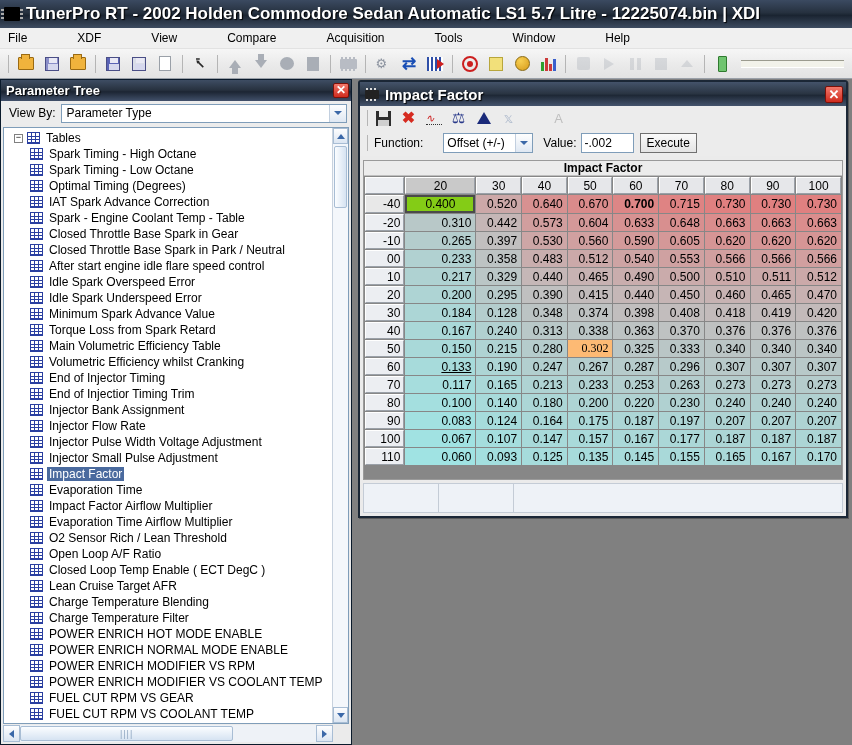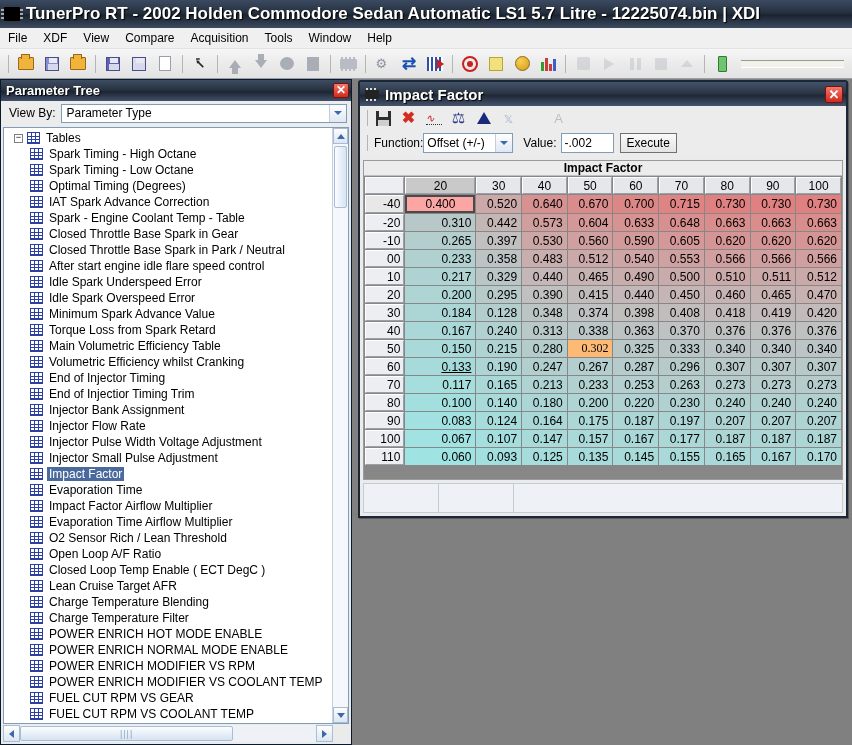--- a/index.html
+++ b/index.html
@@ -38,20 +38,21 @@
     white-space: nowrap; letter-spacing: 0px;
     text-shadow: 1px 1px 1px #000;
   }
 
   
   #menubar {
     position: absolute; left: 0; top: 28px; width: 852px; height: 21px;
     background: #f0f0f0;
     display: flex; align-items: center;
     border-bottom: 1px solid #e2e2e2;
+    gap: 34px;
   }
   #menubar .mi {
     font-size: 12px; color: #000; padding: 2px 8px; cursor: default;
     white-space: nowrap;
   }
 
   
   #toolbar {
     position: absolute; left: 0; top: 49px; width: 852px; height: 30px;
     background: linear-gradient(to bottom, #f6f6f6 0%, #eaeaea 55%, #e3e3e3 100%);
@@ -208,21 +209,21 @@
     background: #ececec; padding-left: 4px;
   }
   .ifbtn { width: 21px; height: 20px; margin: 0 2px; display: flex; align-items: center;
            justify-content: center; cursor: default; font-size: 14px; }
   .ifsep { width: 1px; height: 16px; background: #b5b5b5; margin: 0 3px; }
 
   #if-funcbar {
     height: 26px; display: flex; align-items: center; padding: 0 4px;
     background: #ececec;
   }
-  #if-funcbar .f-lbl { font-size: 12px; margin-right: 0; }
+  #if-funcbar .f-lbl { font-size: 12px; margin-right: 20px; }
   #if-funcbar .f-combo {
     width: 90px; height: 20px; background: #fff; border: 1px solid #7f9db9;
     display: flex; align-items: center; font-size: 12px;
   }
   #if-funcbar .f-combo .f-val { flex: 1; padding-left: 3px; }
   #if-funcbar .f-combo .f-arrow {
     width: 17px; height: 18px; background: linear-gradient(to bottom,#fefefe,#dfe8f3);
     border-left: 1px solid #c2cfdf; display: flex; align-items: center; justify-content: center;
   }
   #if-funcbar .v-lbl { font-size: 12px; margin: 0 4px 0 10px; }
@@ -487,25 +488,25 @@
             <div class="tnode child">
               <span class="gicon"></span>
               <span class="tlabel">Closed Throttle Base Spark in Park / Neutral</span>
             </div>
             <div class="tnode child">
               <span class="gicon"></span>
               <span class="tlabel">After start engine idle flare speed control</span>
             </div>
             <div class="tnode child">
               <span class="gicon"></span>
+              <span class="tlabel">Idle Spark Overspeed Error</span>
+            </div>
+            <div class="tnode child">
+              <span class="gicon"></span>
               <span class="tlabel">Idle Spark Underspeed Error</span>
-            </div>
-            <div class="tnode child">
-              <span class="gicon"></span>
-              <span class="tlabel">Idle Spark Overspeed Error</span>
             </div>
             <div class="tnode child">
               <span class="gicon"></span>
               <span class="tlabel">Minimum Spark Advance Value</span>
             </div>
             <div class="tnode child">
               <span class="gicon"></span>
               <span class="tlabel">Torque Loss from Spark Retard</span>
             </div>
             <div class="tnode child">
@@ -698,25 +699,25 @@
               <th class="colhdr">60</th>
               <th class="colhdr">70</th>
               <th class="colhdr">80</th>
               <th class="colhdr">90</th>
               <th class="colhdr">100</th>
             </tr>
         </thead>
         <tbody id="tbl-body">
             <tr>
               <th class="rowhdr sel">-40</th>
-              <td class="cell cursor" style="background: #fca5a5; padding: 0px 18px;">0.400</td>
+              <td class="cell cursor" style="background: #84cc16; padding: 0px 18px;">0.400</td>
               <td class="cell" style="background: rgb(204, 168, 168);">0.520</td>
               <td class="cell" style="background: rgb(216, 145, 145);">0.640</td>
               <td class="cell" style="background: rgb(218, 139, 139);">0.670</td>
-              <td class="cell" style="background: rgb(221, 134, 134);">0.700</td>
+              <td class="cell" style="background: rgb(221, 134, 134); font-weight: bold;">0.700</td>
               <td class="cell" style="background: rgb(223, 131, 131);">0.715</td>
               <td class="cell" style="background: rgb(224, 128, 128);">0.730</td>
               <td class="cell" style="background: rgb(224, 128, 128);">0.730</td>
               <td class="cell" style="background: rgb(224, 128, 128);">0.730</td>
             </tr>
             <tr>
               <th class="rowhdr">-20</th>
               <td class="cell" style="background: rgb(184, 200, 200);">0.310</td>
               <td class="cell" style="background: rgb(197, 182, 182);">0.442</td>
               <td class="cell" style="background: rgb(209, 158, 158);">0.573</td>

